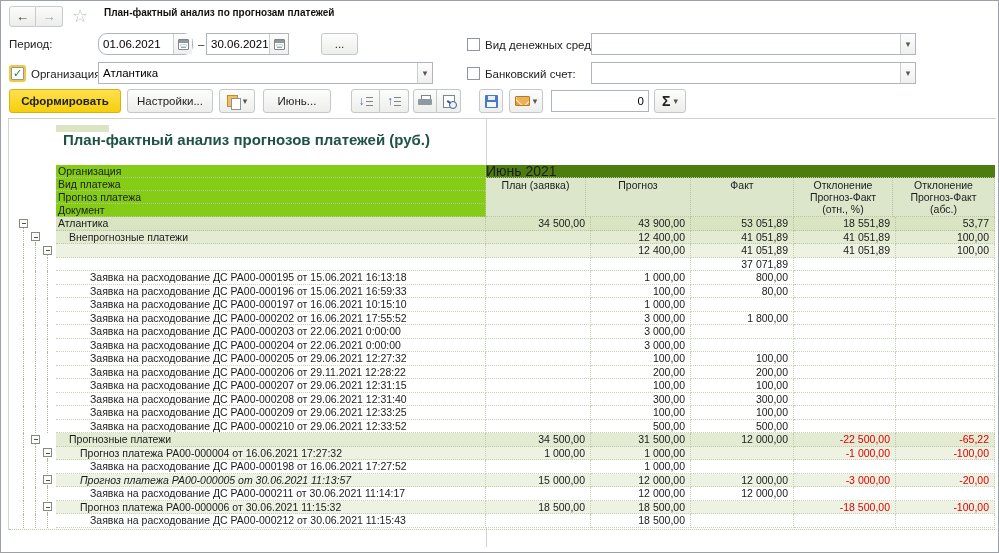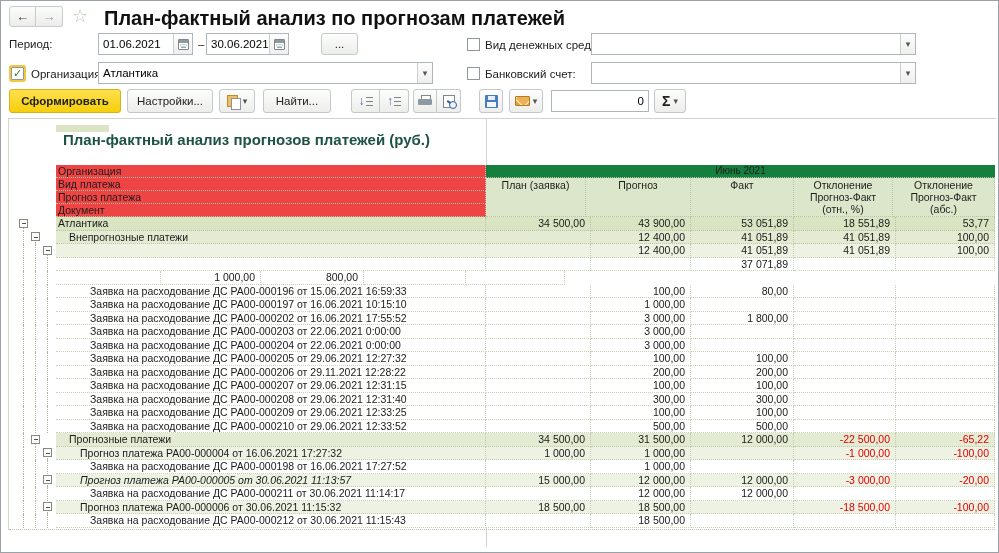--- a/index.html
+++ b/index.html
@@ -7,21 +7,21 @@
   body { font-family:"Liberation Sans","DejaVu Sans",sans-serif; background:#fff; position:relative; overflow:hidden; }
   .window { position:absolute; inset:0; border:1px solid #9aa2a8; background:#fff; }
 
   
   .navgroup { position:absolute; left:8px; top:5px; display:flex; }
   .navbtn { width:27px; height:21px; border:1px solid #c6cbcf; background:linear-gradient(#fcfcfb,#ececea);
             display:flex; align-items:center; justify-content:center; font-size:13px; }
   .navbtn.back { border-radius:3px 0 0 3px; color:#3a3a3a; }
   .navbtn.fwd  { border-radius:0 3px 3px 0; color:#9aa0a4; border-left:none; }
   .star { position:absolute; left:71px; top:4px; font-size:18px; color:#b7c3b7; }
-  .wtitle { position:absolute; left:103px; top:6px; font-size:20px; font-weight:bold; color:#111; }
+  .wtitle { position:absolute; left:103px; top:6px; font-size:10px; font-weight:bold; color:#111; }
 
   
   .flabel { position:absolute; font-size:11.5px; color:#222; }
   .field { position:absolute; height:22px; border:1px solid #aeb6bb; background:#fff; display:flex; align-items:center; }
   .field .txt { flex:1; font-size:11.5px; padding:0 4px; white-space:nowrap; overflow:hidden; }
   .ddbtn { width:15px; height:100%; border-left:1px solid #c9ced2; display:flex; align-items:center; justify-content:center;
            font-size:9px; color:#555; background:linear-gradient(#fdfdfd,#efefee); }
   .calbtn { width:19px; height:100%; border-left:1px solid #c9ced2; display:flex; align-items:center; justify-content:center;
             background:linear-gradient(#fdfdfd,#efefee); }
   .cal-ic { width:11px; height:11px; border:1px solid #7d868c; border-radius:1px; background:#fff; position:relative; }
@@ -62,25 +62,25 @@
 
   
   .sep-top { position:absolute; left:7px; top:117px; width:988px; height:1px; background:#cfd3cc; }
   .left-border { position:absolute; left:7px; top:117px; width:1px; height:412px; background:#d3d7d0; }
   .freeze-top { position:absolute; left:485px; top:118px; width:1px; height:46px; background:#d3d7d0; }
   .freeze-bottom { position:absolute; left:485px; top:526px; width:1px; height:20px; background:#cfd3cc; }
   .corner-block { position:absolute; left:55px; top:124px; width:53px; height:7px; background:#dbe5c6; }
   .rtitle { position:absolute; left:62px; top:130px; font-size:15px; font-weight:bold; color:#1d5244; }
 
   .hdr-left { position:absolute; left:55px; top:164px; width:430px; }
-  .hdr-left .hrow { height:13px; background:#ef4444; border-bottom:1px dotted #b9c4a7; border-right:1px dotted #b9c4a7;
+  .hdr-left .hrow { height:13px; background:#84cc16; border-bottom:1px dotted #b9c4a7; border-right:1px dotted #b9c4a7;
                     font-size:10.5px; line-height:12px; padding-left:2px; color:#1c1c1c; white-space:nowrap; overflow:hidden; }
   .hdr-right { position:absolute; left:485px; top:164px; width:509px; }
-  .month-row { height:13px; background:#15803d; border-bottom:1px dotted #b9c4a7; font-size:10px; line-height:12px;
-               text-align:center; color:#1c1c1c; }
+  .month-row { height:13px; background:#4d7c0f; border-bottom:1px dotted #b9c4a7; font-size:14px; line-height:12px;
+               color:#1c1c1c; }
   .colhdrs { display:flex; height:39px; }
   .colhdr { background:#dce6ca; border-right:1px dotted #b9c4a7; border-bottom:1px dotted #b9c4a7;
             font-size:10.5px; line-height:12px; text-align:center; padding:1px 3px; color:#1c1c1c;
             display:flex; align-items:flex-start; justify-content:center; overflow:hidden; }
 
   .rbody { position:absolute; left:8px; top:216px; width:986px; }
   .row { display:flex; height:13.5px; }
   .gutter { width:47px; position:relative; background:#fff; flex:none; }
   .vline { position:absolute; top:0; bottom:0; width:0; border-left:1px dotted #aeb79e; }
   .vline.below { top:11px; }
@@ -108,21 +108,21 @@
         <span>←</span>
       </div>
     <div class="navbtn fwd">
         <span>→</span>
       </div>
   </div>
   <div class="star">☆</div>
   <div class="wtitle">План-фактный анализ по прогнозам платежей</div>
 
   <div class="flabel" style="left:8px;top:37px;">Период:</div>
-  <div class="field" style="left:97px;top:32px;width:95px;">
+  <div class="field" style="left:97px;top:32px;width:95px;border-radius:9px;">
     <div class="txt">01.06.2021</div>
     <div class="calbtn">
         <span class="cal-ic"></span>
       </div>
   </div>
   <div class="flabel" style="left:197px;top:37px;">–</div>
   <div class="field" style="left:205px;top:32px;width:83px;">
     <div class="txt">30.06.2021</div>
     <div class="calbtn">
         <span class="cal-ic"></span>
@@ -162,21 +162,21 @@
       <span>Сформировать</span>
     </div>
   <div class="btn" style="left:126px;top:88px;width:86px;">
       <span>Настройки...</span>
     </div>
   <div class="btn" style="left:218px;top:88px;width:36px;gap:3px;">
     <span class="ic-copy"></span>
     <span style="font-size:9px;color:#555;">▾</span>
   </div>
   <div class="btn" style="left:262px;top:88px;width:68px;">
-      <span>Найти...</span>
+      <span>Июнь...</span>
     </div>
   <div class="btn" style="left:350px;top:88px;width:29px;border-radius:3px 0 0 3px;">
     <span class="ic-sort">
         <span class="ar">↓</span>
         <span class="bars"></span>
       </span>
   </div>
   <div class="btn" style="left:379px;top:88px;width:29px;border-radius:0 3px 3px 0;border-left:none;">
     <span class="ic-sort">
         <span class="ar">↑</span>
@@ -280,20 +280,21 @@
         <div class="num c2">37 071,89</div>
         <div class="num c3"></div>
         <div class="num c4"></div>
       </div>
       <div class="row d">
         <div class="gutter">
           <div class="vline" style="left: 14px;"></div>
           <div class="vline" style="left: 26px;"></div>
           <div class="vline" style="left: 38px;"></div>
         </div>
+        <div class="lab" style="padding-left: 34px;">Заявка на расходование ДС РА00-000195 от 15.06.2021 16:13:18</div>
         <div class="num c0"></div>
         <div class="num c1">1 000,00</div>
         <div class="num c2">800,00</div>
         <div class="num c3"></div>
         <div class="num c4"></div>
       </div>
       <div class="row d">
         <div class="gutter">
           <div class="vline" style="left: 14px;"></div>
           <div class="vline" style="left: 26px;"></div>

